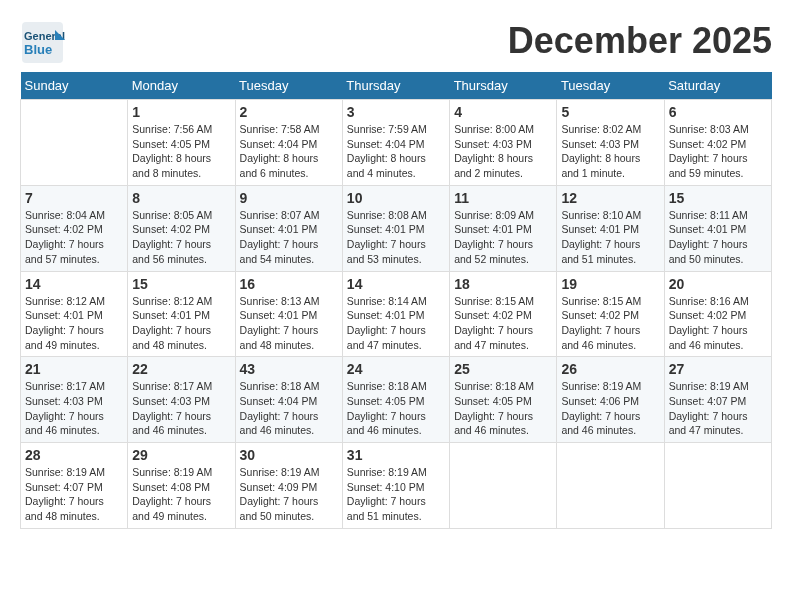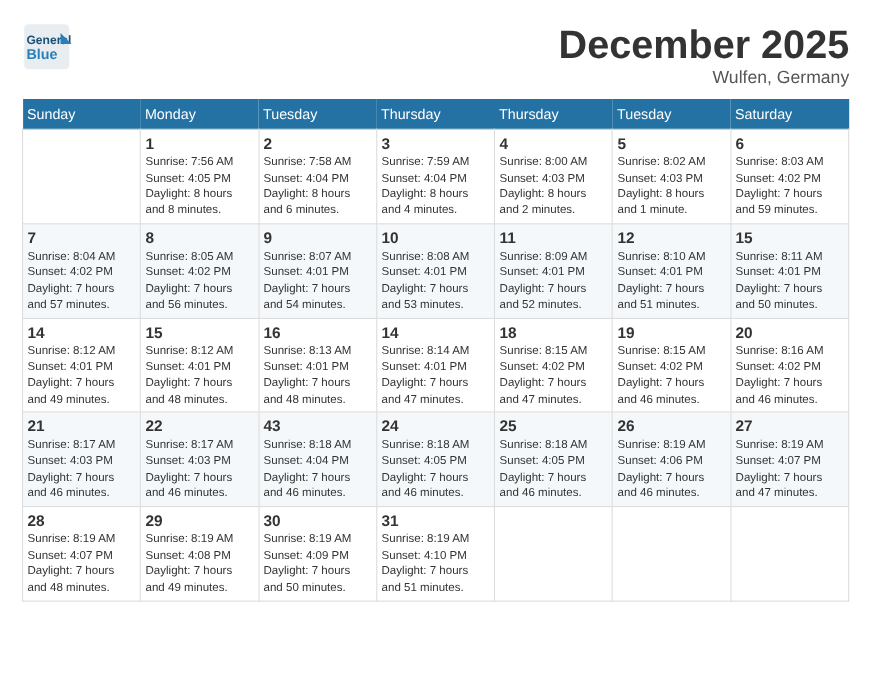--- a/index.html
+++ b/index.html
@@ -23,21 +23,21 @@
       font-weight: bold;
       color: #1a5276;
     }
     .logo-icon {
       width: 40px;
       height: 40px;
       margin-right: 5px;
       position: relative;
     }
     .title-area {
-      text-align: right;
+      text-align: left;
     }
     .month-title {
       font-size: 36px;
       font-weight: bold;
       color: #333;
     }
     .subtitle {
       font-size: 16px;
       color: #555;
     }
@@ -94,21 +94,20 @@
       <svg width="45" height="45" viewBox="0 0 45 45">
         <rect x="2" y="2" width="41" height="41" rx="4" fill="#1a5276" opacity="0.1"></rect>
         <text x="4" y="20" font-size="11" font-weight="bold" fill="#1a5276">General</text>
         <text x="4" y="34" font-size="13" font-weight="bold" fill="#2980b9">Blue</text>
         <polygon points="35,10 45,20 35,20" fill="#2980b9"></polygon>
       </svg>
     </div>
   </div>
   <div class="title-area">
     <div class="month-title">December 2025</div>
-    <div class="subtitle">Wulfen, Germany</div>
   </div>
 </div>
 
 <table>
   <thead>
     <tr>
     <th>Sunday</th>
         <th>Monday</th>
         <th>Tuesday</th>
         <th>Thursday</th>

